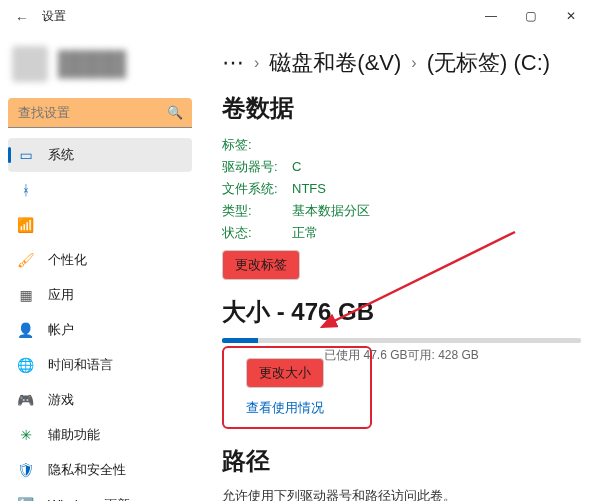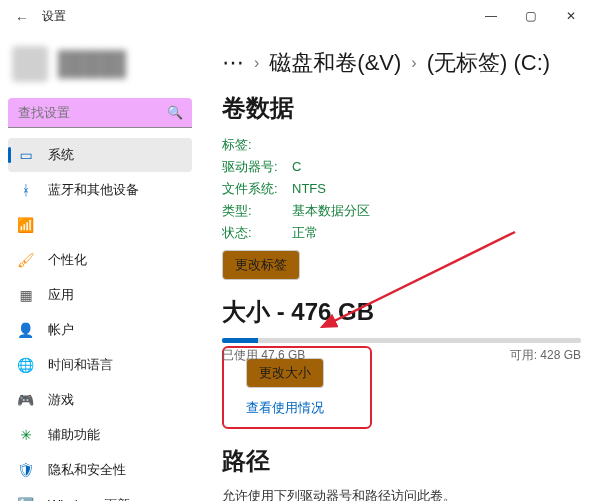--- a/index.html
+++ b/index.html
@@ -7,38 +7,38 @@
 .titlebar .back{width:28px;text-align:center;font-size:14px;color:#444}
 .titlebar .title{margin-left:6px;font-size:12px}
 .wbtn{width:40px;text-align:center;font-size:12px;color:#333}
 .spacer{flex:1}
 .body{display:flex;height:469px}
 .side{width:200px;padding:8px 8px 0 8px;box-sizing:border-box;overflow:hidden}
 .user{display:flex;align-items:center;gap:10px;padding:6px 4px;filter:blur(3px)}
 .avatar{width:36px;height:36px;background:#d0d0d0;border-radius:4px}
 .userlines{line-height:14px;font-size:12px;color:#888}
 .search{margin:10px 0;position:relative}
-.search input{width:100%;height:30px;border:none;border-bottom:1px solid #888;background:#f0abfc;padding:0 28px 0 10px;font-size:13px;box-sizing:border-box;border-radius:4px 4px 0 0}
+.search input{width:100%;height:30px;border:none;border-bottom:1px solid #888;background:#fdba74;padding:0 28px 0 10px;font-size:13px;box-sizing:border-box;border-radius:4px 4px 0 0}
 .search .sicon{position:absolute;right:8px;top:7px;font-size:13px;color:#555}
 .nav{display:flex;flex-direction:column;gap:1px}
 .ni{display:flex;align-items:center;height:34px;border-radius:4px;padding:0 8px;cursor:default;position:relative}
 .ni.sel{background:#eaeaea}
 .ni.sel::before{content:"";position:absolute;left:0;top:9px;width:3px;height:16px;background:#0067c0;border-radius:2px}
 .ni .icon{width:20px;text-align:center;margin-right:12px;font-size:14px}
 .main{flex:1;padding:10px 18px 0 22px;overflow:hidden;position:relative}
 .bc{display:flex;align-items:center;gap:10px;font-size:22px;color:#1a1a1a;margin:6px 0 14px 0;white-space:nowrap}
 .bc .sep{color:#777;font-size:16px}
 .h2{font-size:24px;font-weight:700;margin:4px 0 10px 0}
 .kv{display:flex;font-size:13px;color:#15803d;line-height:22px}
 .kv .k{width:70px}
-.btn{display:inline-block;background:#a16207;border:1px solid #ccc;border-radius:4px;padding:5px 12px;font-size:13px;margin-top:6px}
+.btn{display:inline-block;background:#ef4444;border:1px solid #ccc;border-radius:4px;padding:5px 12px;font-size:13px;margin-top:6px}
 .sizebar{position:relative;margin-top:6px}
 .bar{height:5px;background:#d9d9d9;border-radius:2px;overflow:hidden}
 .bar .fill{height:100%;width:10%;background:#0067c0}
-.szrow{display:flex;justify-content:space-between;font-size:12px;color:#666;margin-top:4px}
+.szrow{display:flex;justify-content:center;font-size:12px;color:#666;margin-top:4px}
 .redbox{border:2px solid #d23;border-radius:6px;padding:10px 14px 10px 22px;margin-top:-18px;display:inline-block;min-width:110px}
 .link{color:#0067c0;font-size:13px;margin-top:11px}
 .arrow{position:absolute;pointer-events:none}
 .addrow{display:flex;align-items:center;gap:12px;margin-top:10px}
 .plus{width:32px;height:32px;background:#eee;display:flex;align-items:center;justify-content:center;font-size:16px;border-radius:2px}
 .sec{margin-top:16px}
 .ic-sys{color:#0067c0}.ic-bt{color:#0067c0}.ic-net{color:#0aa0c8}.ic-pers{color:#ff8c00}.ic-app{color:#555}.ic-acc{color:#0067c0}.ic-time{color:#0067c0}.ic-game{color:#444}.ic-acce{color:#0a8a3a}.ic-priv{color:#0067c0}.ic-upd{color:#0067c0}
 </style>
 </head>
 <body>
@@ -62,21 +62,20 @@
       <input type="text" placeholder="查找设置" style="">
       <span class="sicon">🔍</span>
     </div>
     <div class="nav">
       <div class="ni sel">
           <span class="icon ic-sys">▭</span>
           <span>系统</span>
         </div>
       <div class="ni">
           <span class="icon ic-bt">ᚼ</span>
-          <span>蓝牙和其他设备</span>
         </div>
       <div class="ni">
           <span class="icon ic-net">📶</span>
         </div>
       <div class="ni">
           <span class="icon ic-pers">🖌</span>
           <span>个性化</span>
         </div>
       <div class="ni">
           <span class="icon ic-app">▦</span>

